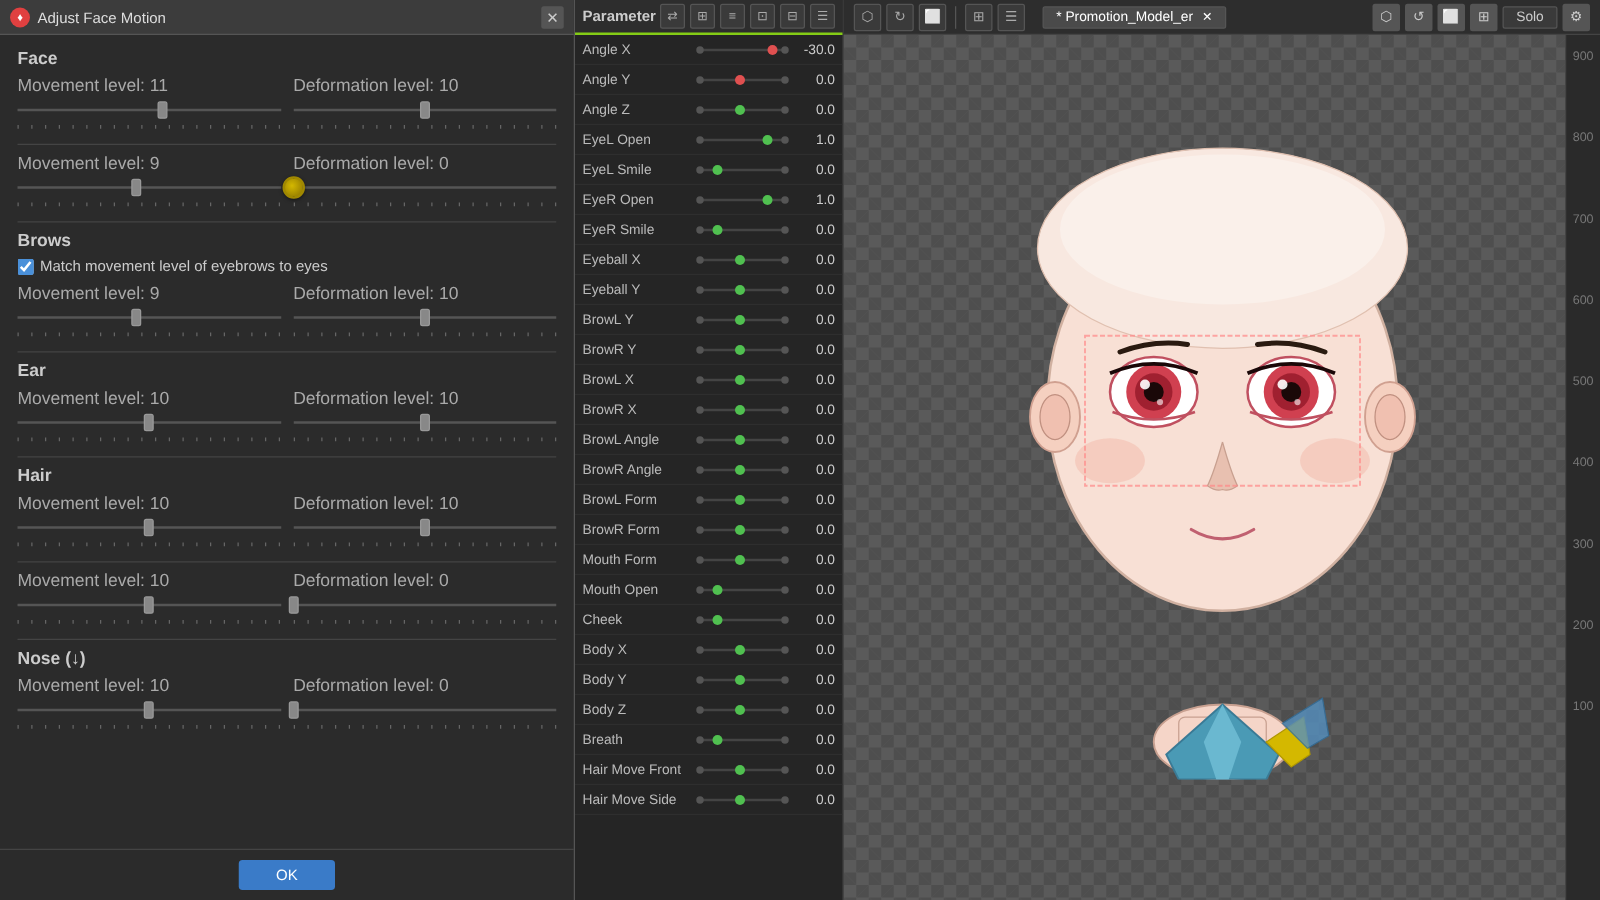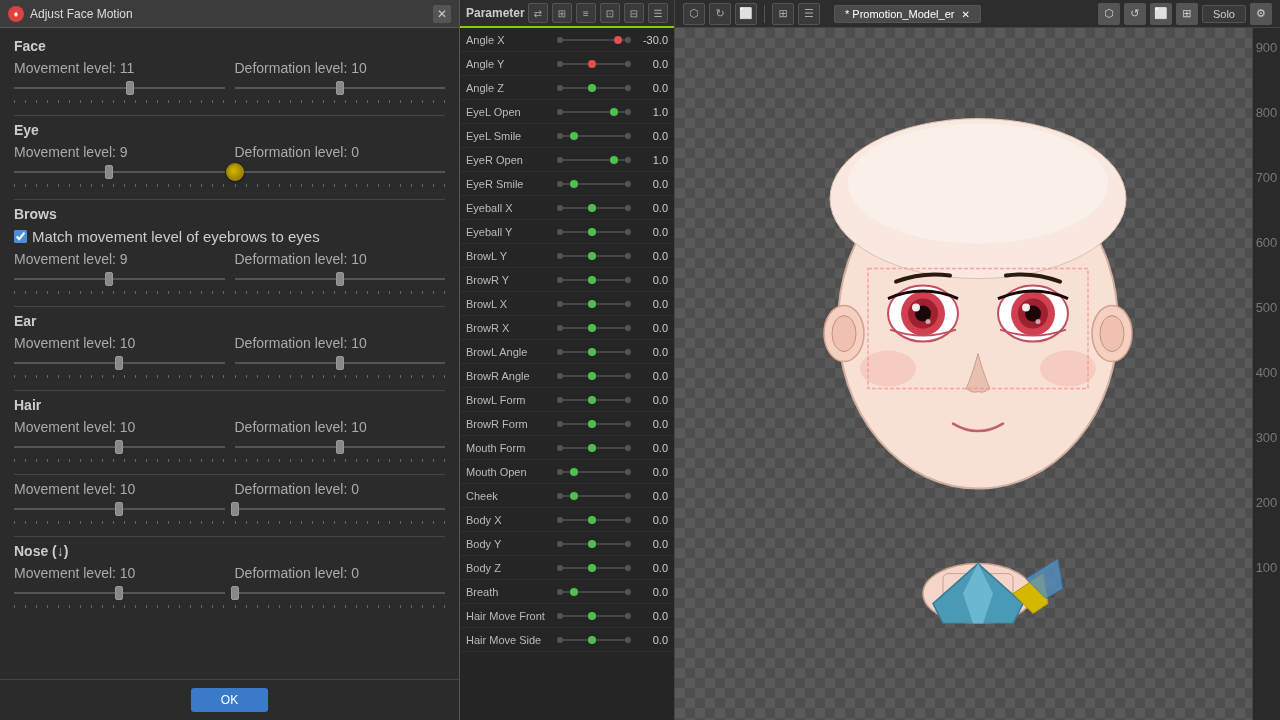--- a/index.html
+++ b/index.html
@@ -144,21 +144,21 @@
       gap: 5px;
       margin-bottom: 6px;
     }
     .checkbox-row input[type="checkbox"] {
       accent-color: #4a90d9;
       width: 13px;
       height: 13px;
     }
     .checkbox-label {
       color: #ccc;
-      font-size: 15px;
+      font-size: 12px;
     }
 
     .divider {
       border: none;
       border-top: 1px solid #444;
       margin: 6px 0;
     }
 
     .dialog-footer {
       padding: 8px 14px;
@@ -359,21 +359,21 @@
       border-left: 1px solid #444;
       display: flex;
       flex-direction: column;
       align-items: center;
       padding-top: 10px;
       gap: 0;
     }
 
     .ruler-mark {
       color: #777;
-      font-size: 13px;
+      font-size: 10px;
       height: 65px;
       display: flex;
       align-items: flex-start;
       padding-top: 2px;
     }
 
     
     .face-illustration {
       position: absolute;
       left: 50%;
@@ -500,21 +500,20 @@
               <span class="tick"></span>
               <span class="tick"></span>
           </div>
         </div>
       </div>
     </div>
 
     <hr class="divider">
 
     <div class="section">
-      <div class="section-title">Eye</div>
       <div class="section-row">
         <div class="control-group">
           <div class="control-label">Movement level: 9</div>
           <div class="slider-container">
             <div class="slider-track">
               <div class="slider-thumb" style="left:45%"></div>
             </div>
           </div>
           <div class="ticks">
             <span class="tick"></span>

